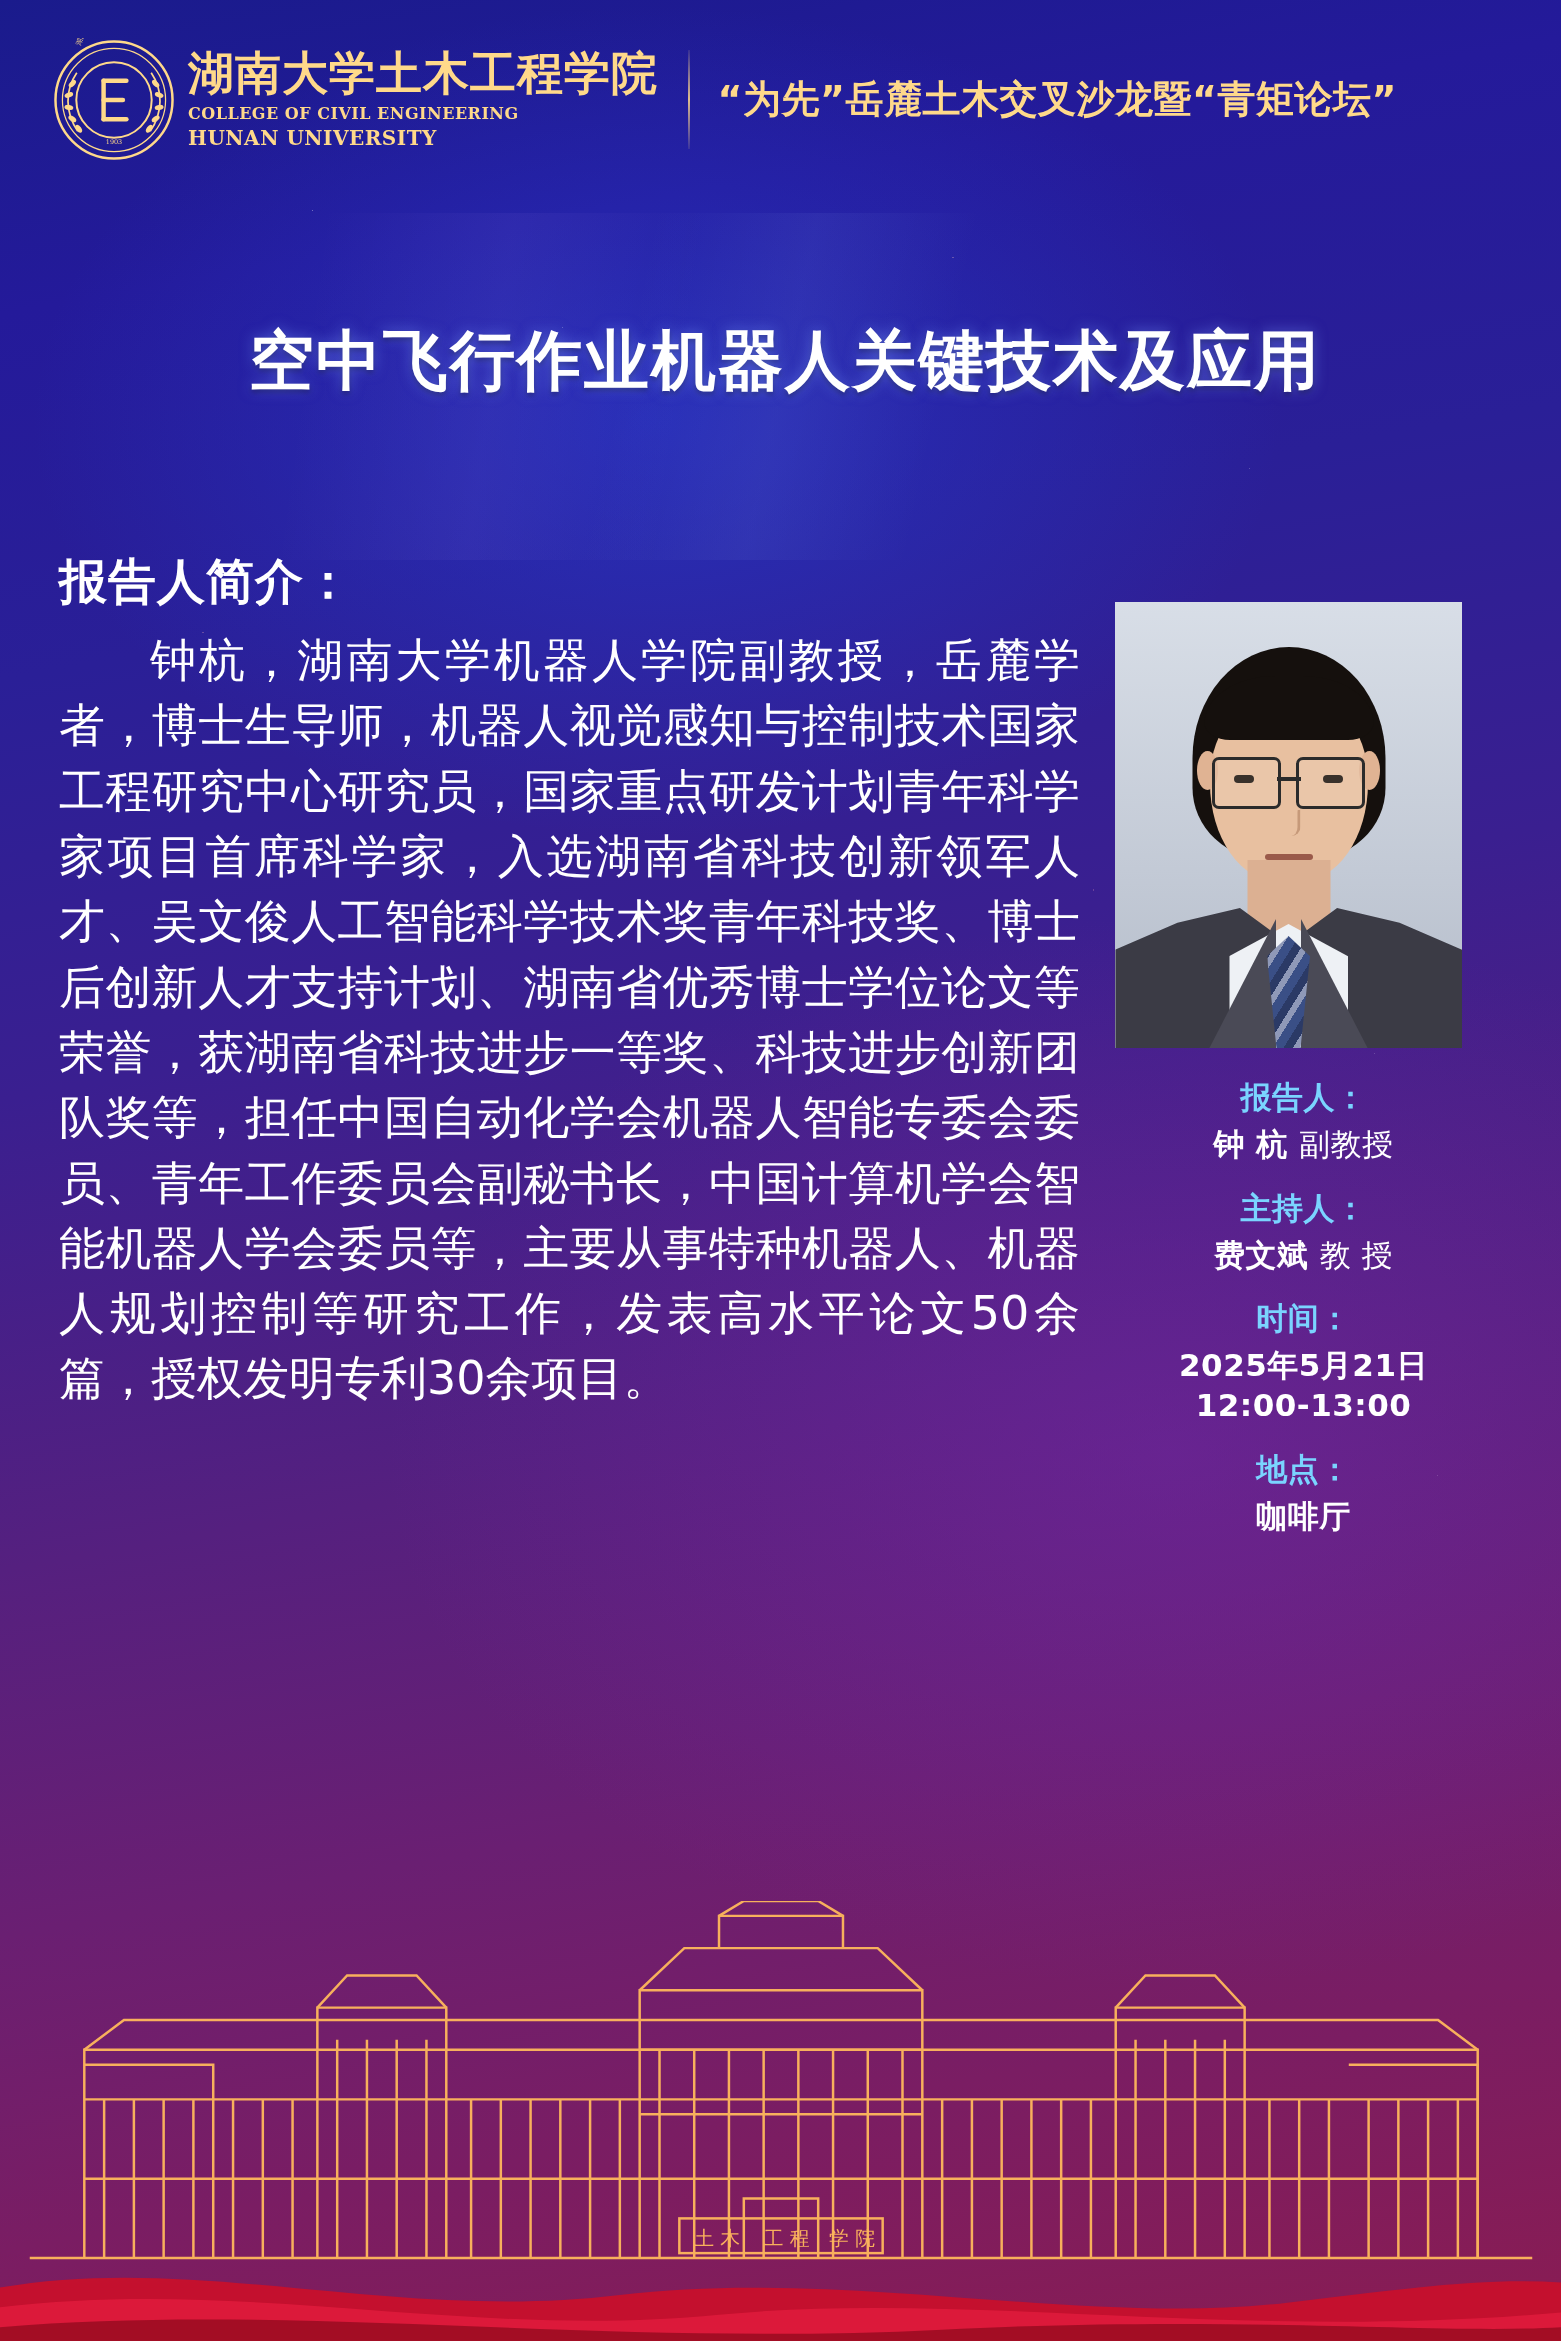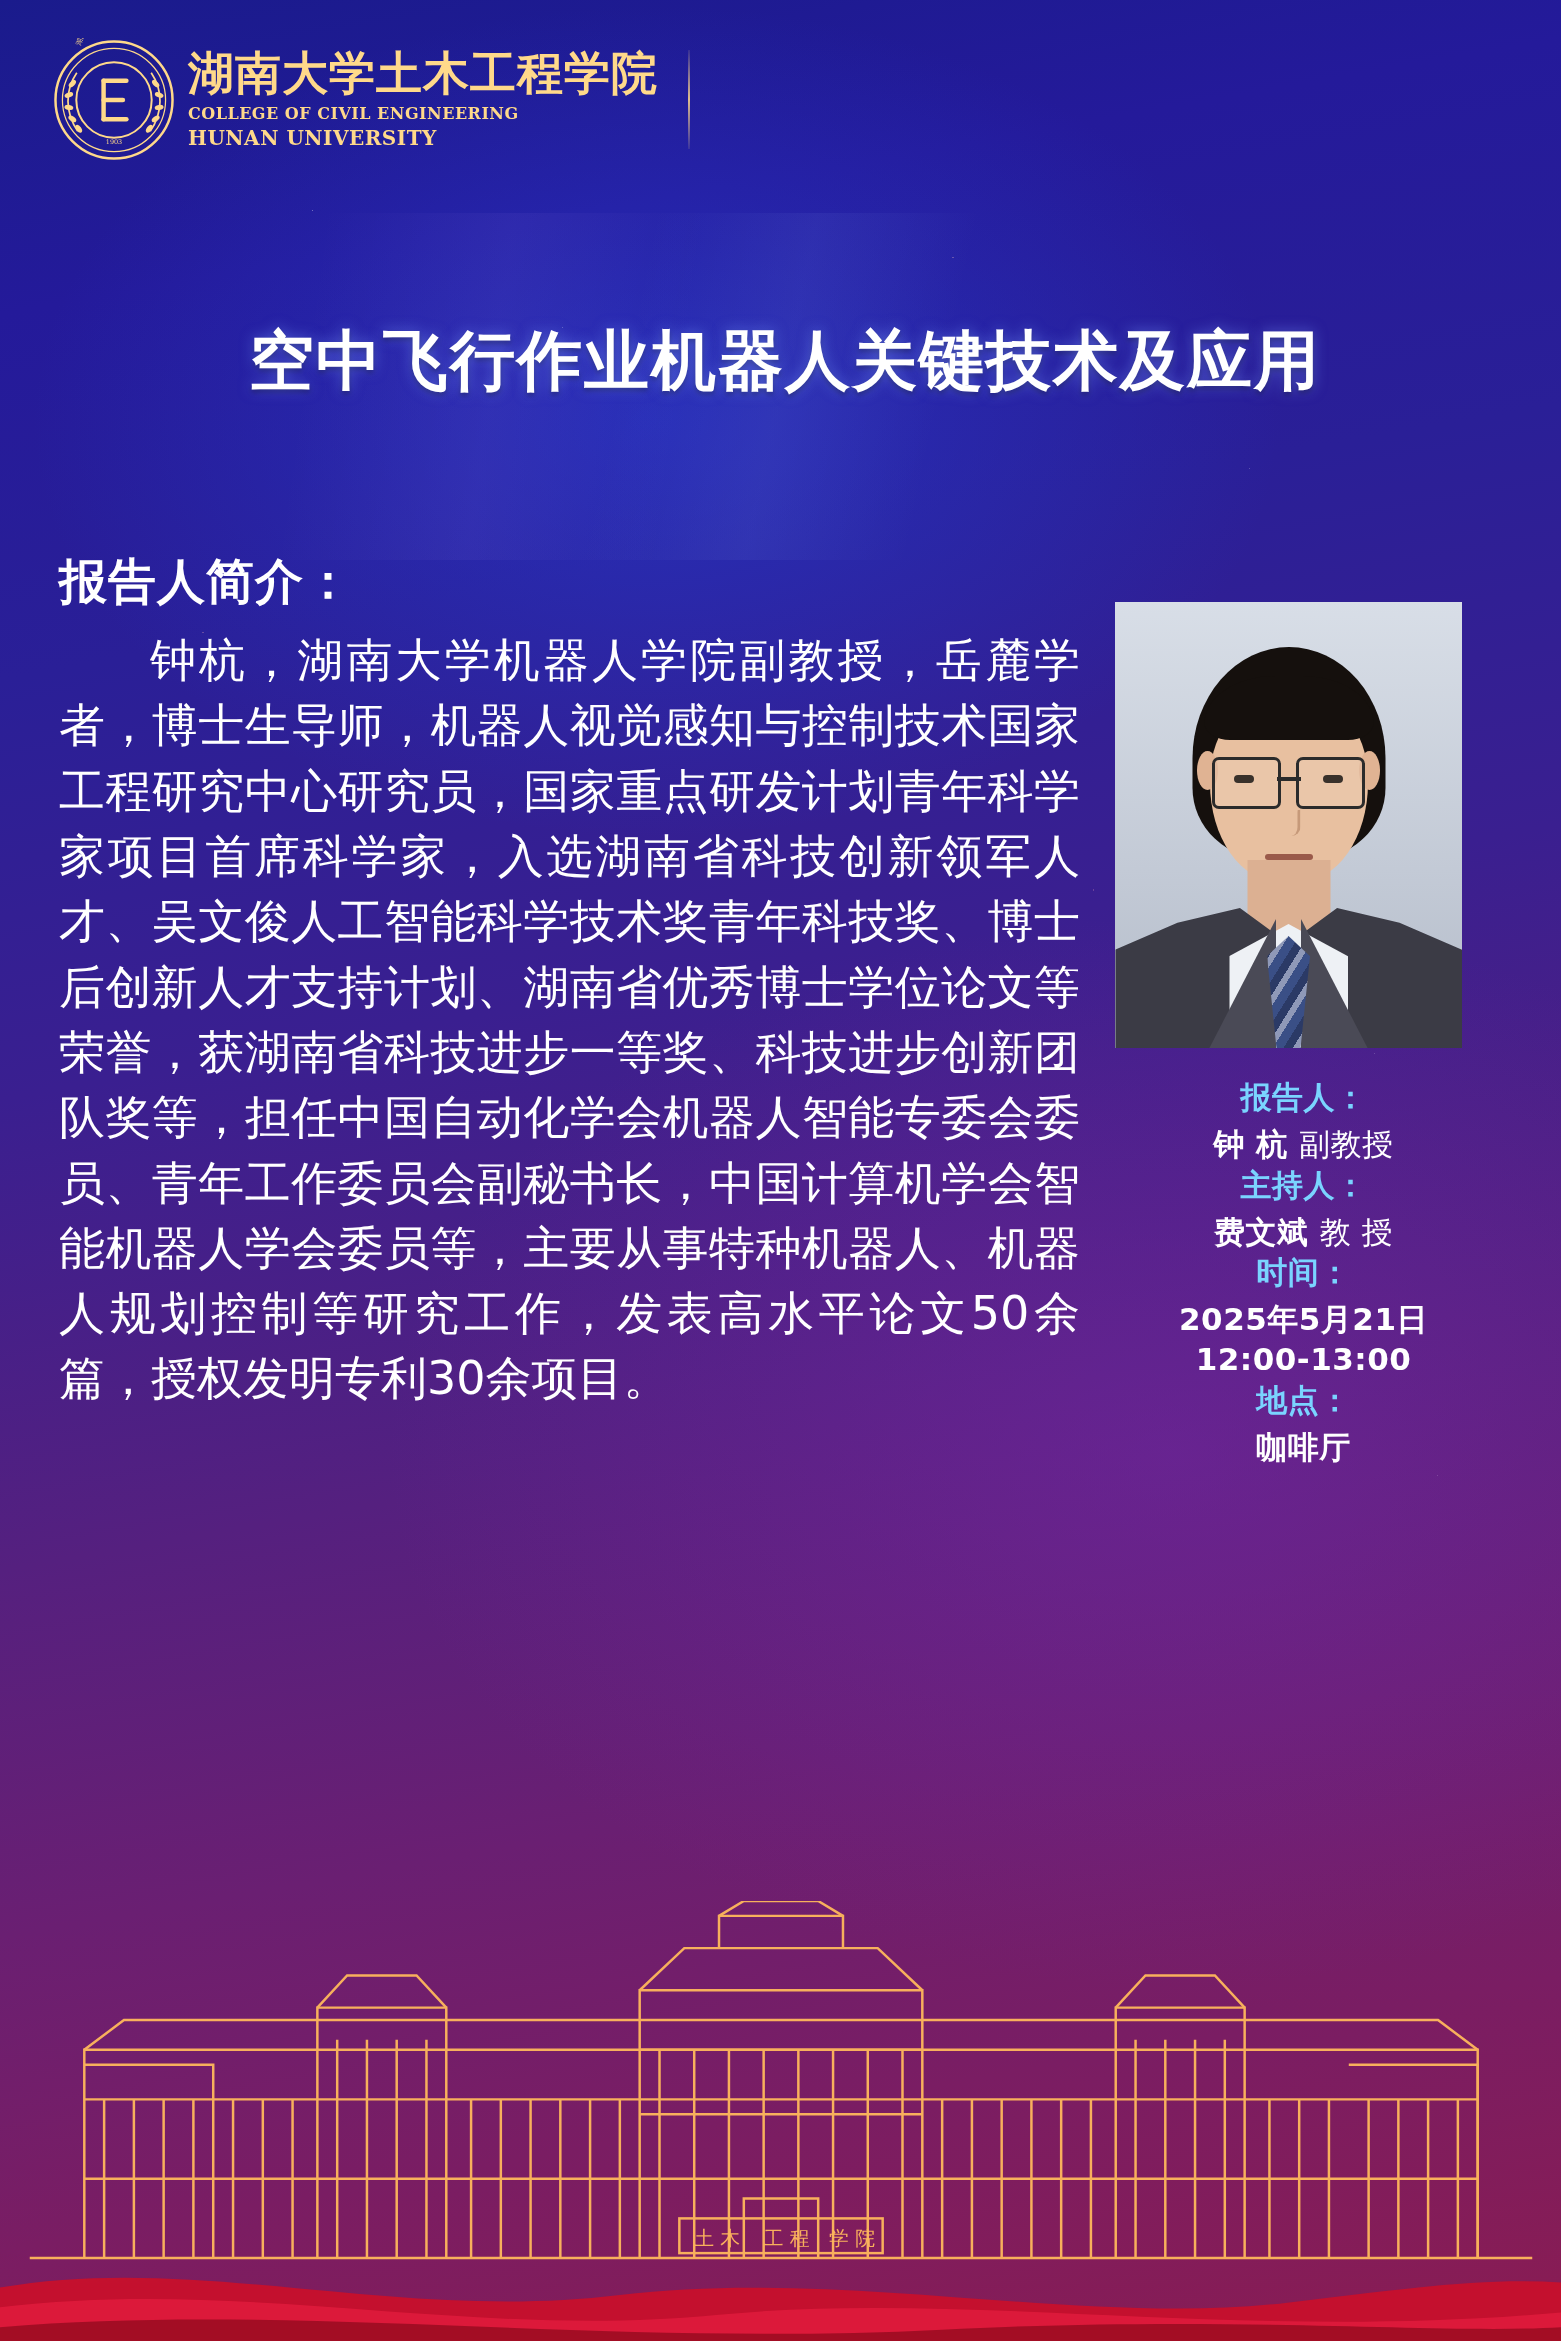--- a/index.html
+++ b/index.html
@@ -233,20 +233,21 @@
 
   .info {
     margin-top: 29px;
     color: #ffffff;
     text-align: center;
   }
   .info-label {
     color: #7ad4ff;
     font-size: 31px;
     font-weight: 700;
+    margin-top: 23px;
     margin-bottom: 6px;
     letter-spacing: 0.5px;
   }
   .info-label.first { margin-top: 0; }
   .info-value {
     font-size: 31px;
     font-weight: 700;
     color: #ffffff;
     line-height: 1.28;
     letter-spacing: 0.5px;
@@ -321,20 +322,21 @@
     </div>
 
     <div class="brand">
       <div class="brand-cn">湖南大学土木工程学院</div>
       <div class="brand-en1">COLLEGE OF CIVIL ENGINEERING</div>
       <div class="brand-en2">HUNAN UNIVERSITY</div>
     </div>
 
     <div class="divider-v"></div>
 
+    <div class="salon">“为先”岳麓土木交叉沙龙暨“青矩论坛”</div>
   </div>
 
   <div class="title">空中飞行作业机器人关键技术及应用</div>
 
   <div class="left-col">
     <div class="bio-heading">报告人简介：</div>
     <div class="bio-body">钟杭，湖南大学机器人学院副教授，岳麓学者，博士生导师，机器人视觉感知与控制技术国家工程研究中心研究员，国家重点研发计划青年科学家项目首席科学家，入选湖南省科技创新领军人才、吴文俊人工智能科学技术奖青年科技奖、博士后创新人才支持计划、湖南省优秀博士学位论文等荣誉，获湖南省科技进步一等奖、科技进步创新团队奖等，担任中国自动化学会机器人智能专委会委员、青年工作委员会副秘书长，中国计算机学会智能机器人学会委员等，主要从事特种机器人、机器人规划控制等研究工作，发表高水平论文50余篇，授权发明专利30余项目。</div>
   </div>
 
   <div class="right-col">

